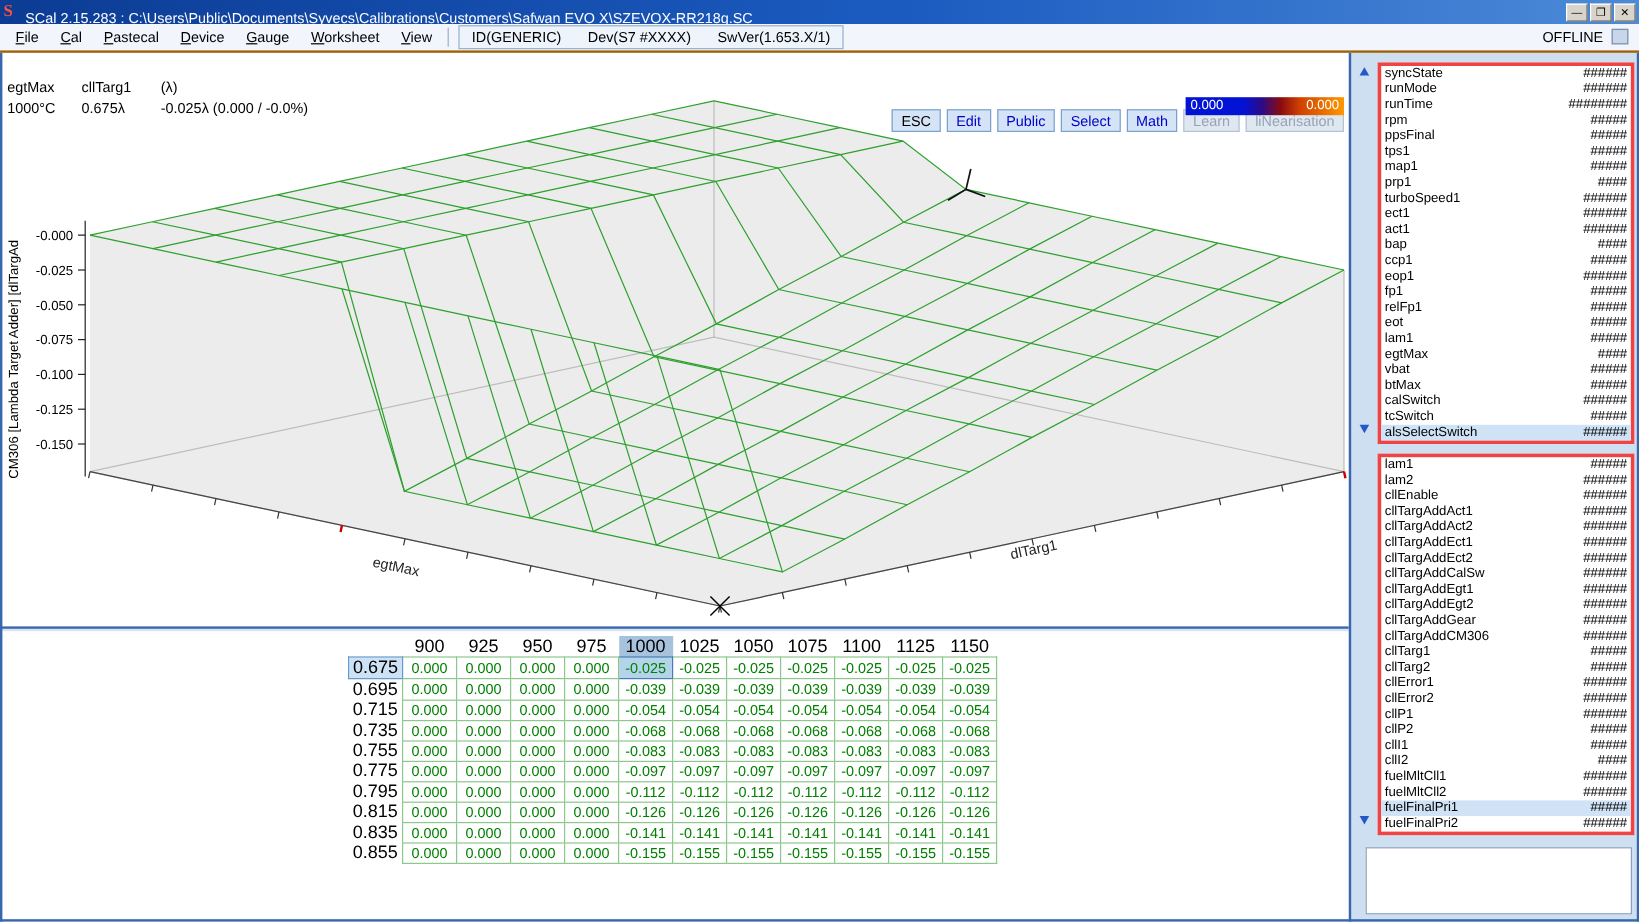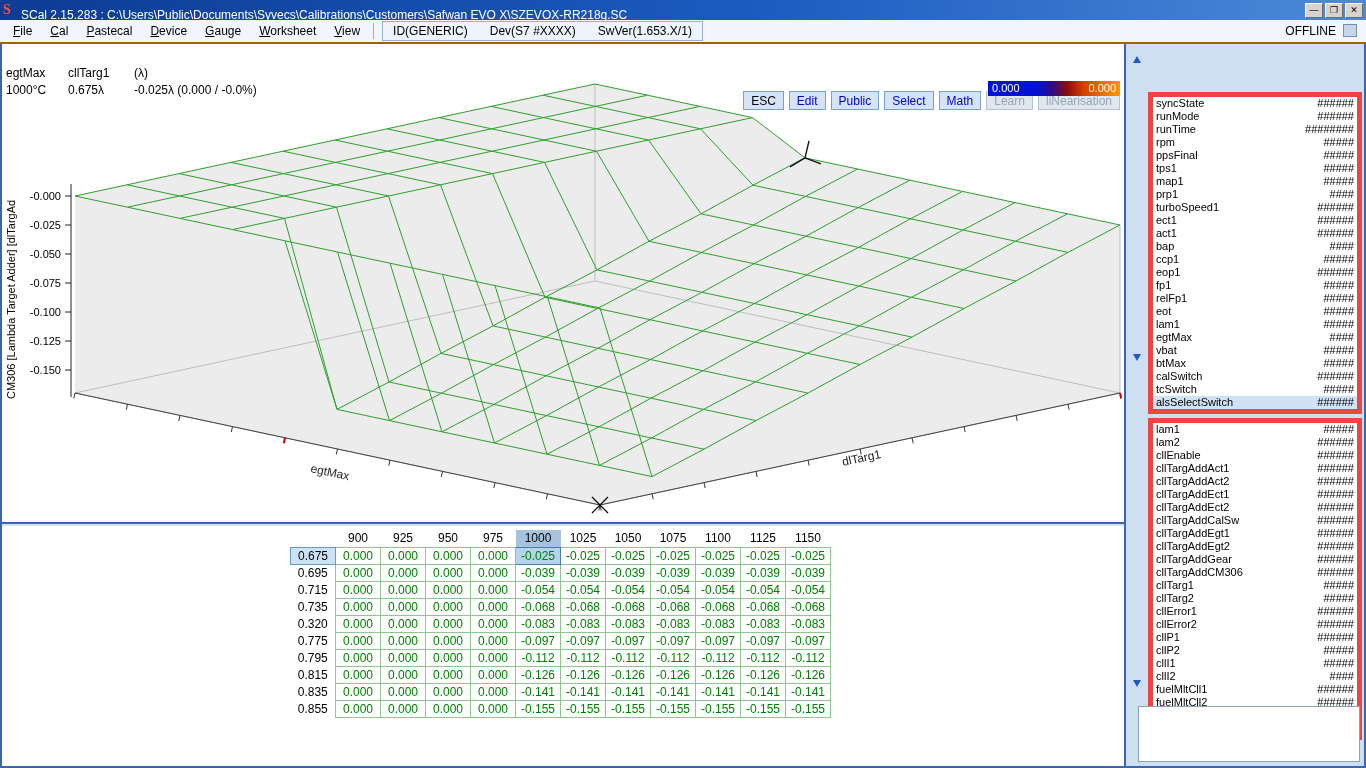--- a/index.html
+++ b/index.html
@@ -34,29 +34,29 @@
   .tb-btn.disabled{color:#98a4b4;background:#dfe7f1;border-color:#b4c2d4;}
   .legend{position:absolute;top:37px;right:4px;width:132px;height:15px;z-index:5;background:linear-gradient(90deg,#0313d6 0%,#0313d6 36%,#2a0b8a 48%,#8a0b10 60%,#d04000 72%,#ff9800 100%);color:#fff;font-size:11px;}
   .legend span{position:absolute;top:1px;}
   .legend .lmin{left:4px;}
   .legend .lmax{right:4px;}
 
   
   .table-panel{position:absolute;left:0;top:526px;width:1124px;height:242px;background:#fff;}
   #map-table{position:absolute;left:290px;top:4px;}
   #map-table table{border-collapse:collapse;}
-  #map-table th{font-weight:normal;font-size:12px;color:#000;width:45px;height:17px;text-align:center;padding:0;background:transparent;}
+  #map-table th{font-weight:normal;font-size:15px;color:#000;width:45px;height:17px;text-align:center;padding:0;background:transparent;}
   #map-table th.selcol{background:#a6c2dc;}
   #map-table th.selrow{background:#cde2f4;border:1px solid #6699cc;}
   #map-table td{border:1px solid #8cc88c;font-size:12px;color:#008000;width:45px;height:17px;text-align:center;padding:0;background:#fff;}
   #map-table td.selcell{background:#b4d4ec;border:1px solid #4a7cb0;}
 
   
   .sidebar{position:absolute;left:1124px;top:44px;width:242px;height:724px;background:#cedff2;border-left:2px solid #3a66ae;}
-  .datapanel{position:absolute;left:22px;width:214px;background:#fff;border:5px solid #ef4444;margin-top:40px;}
+  .datapanel{position:absolute;left:22px;width:214px;background:#fff;border:3px solid #ef4444;}
   #panel1{top:8px;}
   #panel2{top:334px;}
   .srow{display:flex;justify-content:space-between;height:13px;line-height:13px;padding:0 3px;font-size:11px;color:#000;}
   .srow.sel{background:#cfe2f6;}
   .tri{position:absolute;left:7px;width:0;height:0;}
   .tri-up{border-left:4px solid transparent;border-right:4px solid transparent;border-bottom:7px solid #2458c8;}
   .tri-down{border-left:4px solid transparent;border-right:4px solid transparent;border-top:7px solid #2458c8;}
   .notes-box{position:absolute;left:12px;top:662px;width:222px;height:56px;background:#fff;border:1px solid #8aa0bc;}
 </style>
 </head>
@@ -271,21 +271,21 @@
             <td class="">0.000</td>
             <td class="">-0.068</td>
             <td class="">-0.068</td>
             <td class="">-0.068</td>
             <td class="">-0.068</td>
             <td class="">-0.068</td>
             <td class="">-0.068</td>
             <td class="">-0.068</td>
           </tr>
           <tr>
-            <th class="">0.320</th>
+            <th class="">0.755</th>
             <td class="">0.000</td>
             <td class="">0.000</td>
             <td class="">0.000</td>
             <td class="">0.000</td>
             <td class="">-0.083</td>
             <td class="">-0.083</td>
             <td class="">-0.083</td>
             <td class="">-0.083</td>
             <td class="">-0.083</td>
             <td class="">-0.083</td>

